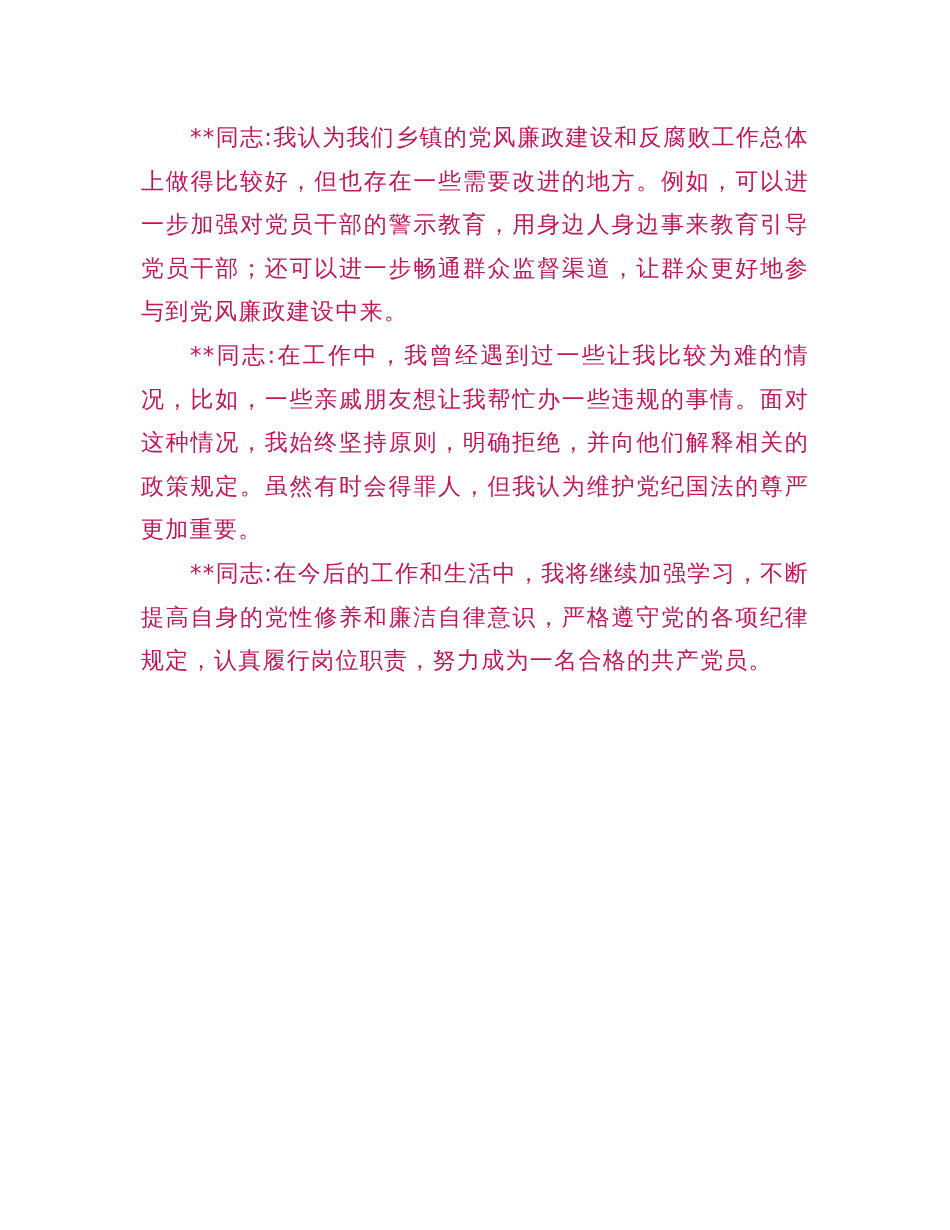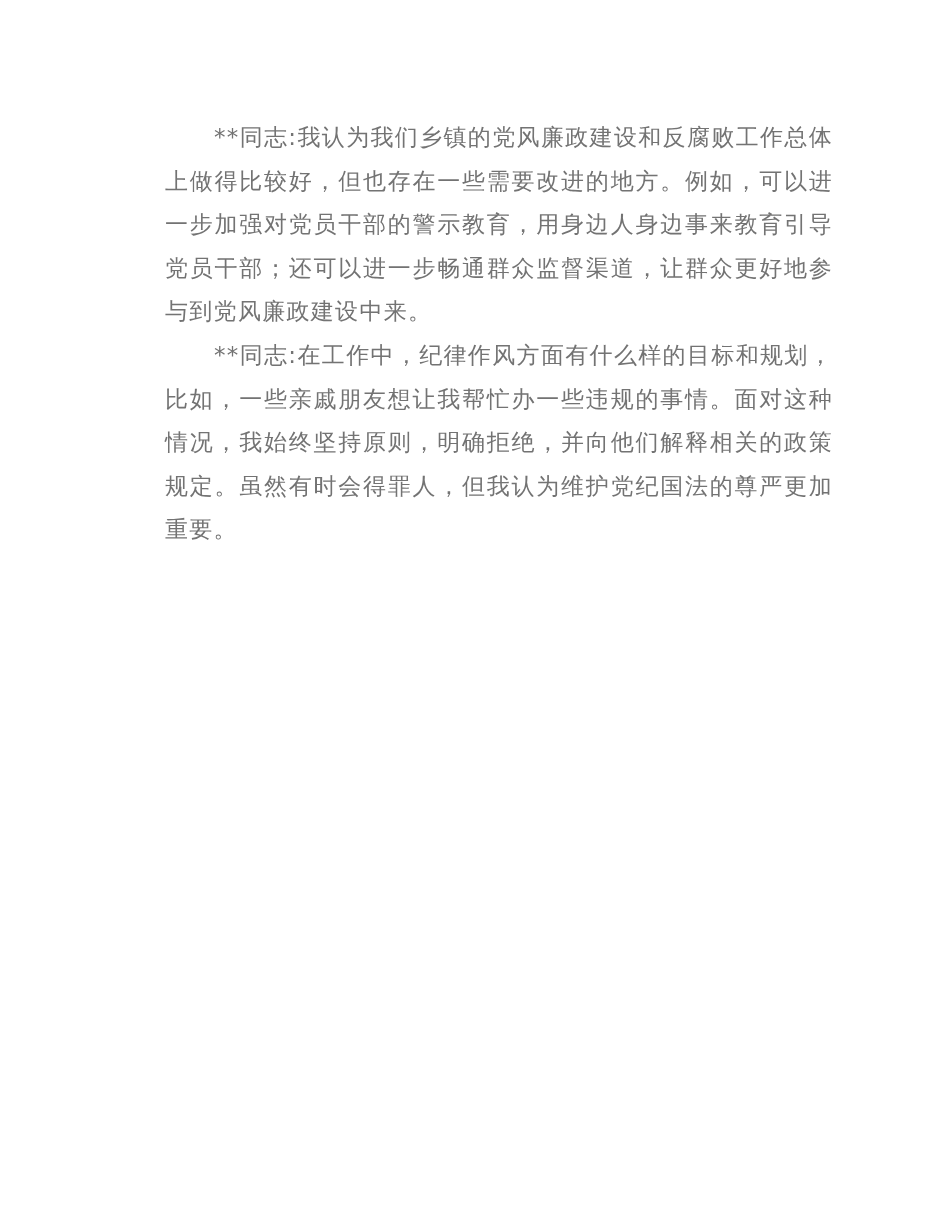--- a/index.html
+++ b/index.html
@@ -14,32 +14,32 @@
       overflow: hidden;
     }
     .page {
       position: absolute;
       left: 141px;
       top: 116px;
       width: 668px;
       font-family: "DejaVu Sans", "Liberation Sans", sans-serif;
       font-size: 23px;
       line-height: 43.6px;
-      color: #737373;
+      color: #be185d;
       letter-spacing: 1.3px;
-      margin-left: 24px;
     }
     .para {
       margin: 0;
       text-indent: 49px;
       text-align: justify;
       text-align-last: left;
       word-break: break-all;
     }
     .speaker { }
   </style>
 </head>
 <body>
 
 <div class="page">
   <p class="para"><span class="speaker">**同志:</span><span>我认为我们乡镇的党风廉政建设和反腐败工作总体上做得比较好，但也存在一些需要改进的地方。例如，可以进一步加强对党员干部的警示教育，用身边人身边事来教育引导党员干部；还可以进一步畅通群众监督渠道，让群众更好地参与到党风廉政建设中来。</span></p>
-  <p class="para"><span class="speaker">**同志:</span><span>在工作中，纪律作风方面有什么样的目标和规划，比如，一些亲戚朋友想让我帮忙办一些违规的事情。面对这种情况，我始终坚持原则，明确拒绝，并向他们解释相关的政策规定。虽然有时会得罪人，但我认为维护党纪国法的尊严更加重要。</span></p>
+  <p class="para"><span class="speaker">**同志:</span><span>在工作中，我曾经遇到过一些让我比较为难的情况，比如，一些亲戚朋友想让我帮忙办一些违规的事情。面对这种情况，我始终坚持原则，明确拒绝，并向他们解释相关的政策规定。虽然有时会得罪人，但我认为维护党纪国法的尊严更加重要。</span></p>
+  <p class="para"><span class="speaker">**同志:</span><span>在今后的工作和生活中，我将继续加强学习，不断提高自身的党性修养和廉洁自律意识，严格遵守党的各项纪律规定，认真履行岗位职责，努力成为一名合格的共产党员。</span></p>
 </div>
 
 </body></html>

